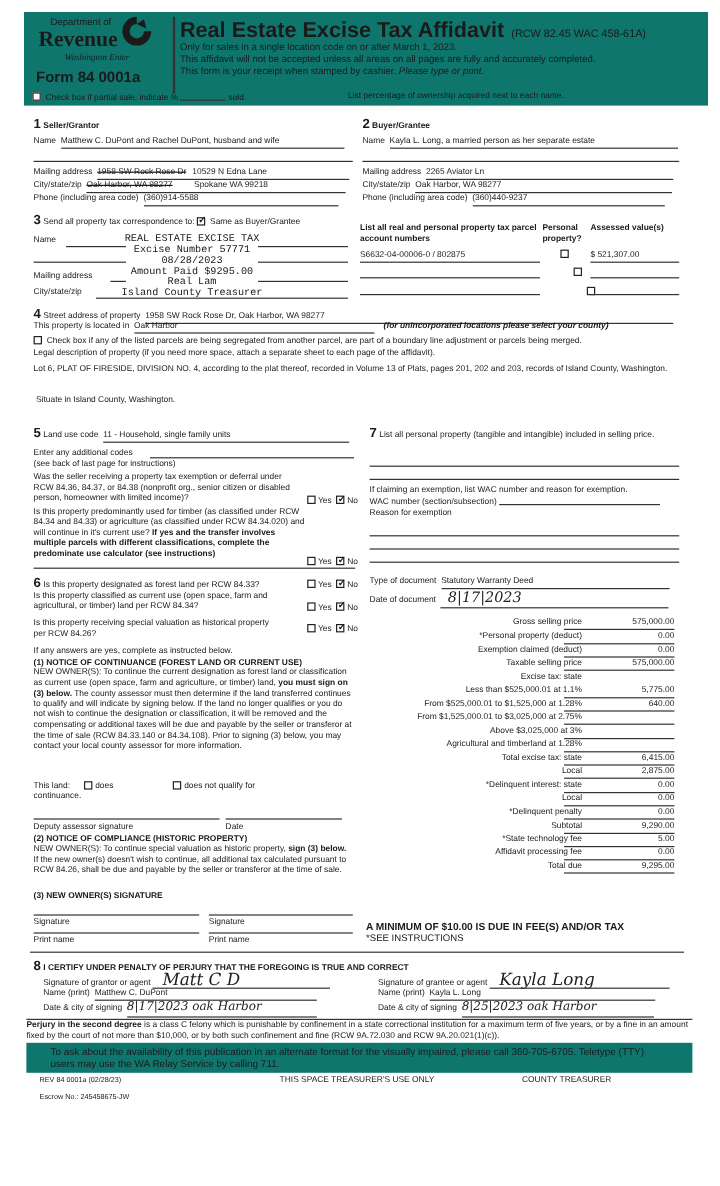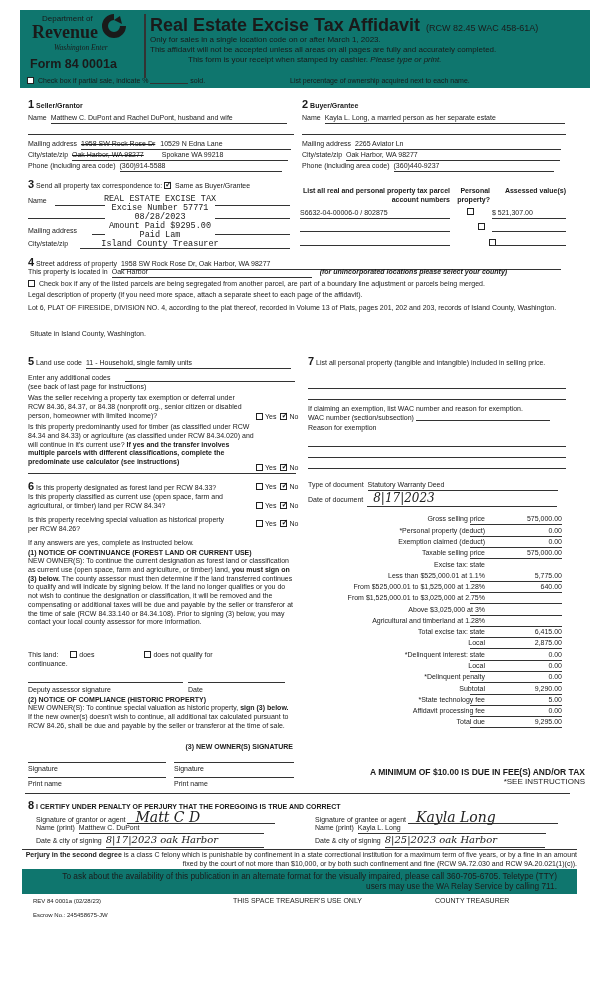--- a/index.html
+++ b/index.html
@@ -7,21 +7,21 @@
     body { font-family: "Liberation Sans", sans-serif; color: #1a1a1a; font-size: 7px; line-height: 1.25; position: relative; }
     .abs { position: absolute; }
     .ul { border-bottom: 0.8px solid #333; }
     .gray { background: #0f766e; }
     .hand { font-family: "DejaVu Serif", serif; font-style: italic; color: #222; }
     .bold { font-weight: bold; }
     .num { font-size: 11px; font-weight: bold; }
     .cb { display: inline-block; width: 7px; height: 7px; border: 0.8px solid #222; vertical-align: -1px; margin-right: 2px; position: relative; background: #fff; }
     .cb.checked::after { content: "✓"; position: absolute; left: 0px; top: -3px; font-size: 8px; font-weight: bold; }
     .strike { text-decoration: line-through; }
-    .center { text-align: right; }
+    .center { text-align: left; }
     .row-line { position: absolute; border-bottom: 0.8px solid #333; }
     .tax-label { position: absolute; text-align: right; width: 180px; left: 305px; }
     .tax-val { position: absolute; left: 470px; width: 92px; text-align: right; border-bottom: 0.8px solid #333; height: 10px; }
     .stamp { font-family: "DejaVu Sans", sans-serif; font-size: 8.5px; text-align: center; line-height: 1.05; }
   </style>
 </head>
 <body>
 
 
 
@@ -37,21 +37,21 @@
   </svg>
 </div>
 <div class="abs" style="left:30px;top:57px;font-size:12.5px;font-weight:bold;">Form 84 0001a</div>
 <div class="abs" style="left:144px;top:14px;width:1.5px;height:64px;background:#333;"></div>
 <div class="abs" style="left:150px;top:14px;white-space:nowrap;">
   <span style="font-size:18px;font-weight:bold;">Real Estate Excise Tax Affidavit</span>
   <span style="font-size:9px;margin-left:4px;">(RCW 82.45 WAC 458-61A)</span>
 </div>
 <div class="abs" style="left:150px;top:35px;font-size:8px;">Only for sales in a single location code on or after March 1, 2023.</div>
 <div class="abs" style="left:150px;top:45px;font-size:8px;">This affidavit will not be accepted unless all areas on all pages are fully and accurately completed.</div>
-<div class="abs" style="left:150px;top:55px;font-size:8px;margin-left:38px;">
+<div class="abs" style="left:150px;top:55px;font-size:8px;">
   <span>This form is your receipt when stamped by cashier. </span><span style="font-style:italic;">Please type or print.</span>
 </div>
 <div class="abs" style="left:27px;top:76px;white-space:nowrap;">
   <span class="cb"></span>
   <span>Check box if partial sale, indicate %</span>
   <span style="display:inline-block;width:38px;border-bottom:0.8px solid #333;height:8px;vertical-align:-1px;"></span>
   <span>sold.</span>
 </div>
 <div class="abs" style="left:290px;top:77px;">List percentage of ownership acquired next to each name.</div>
 
@@ -122,21 +122,21 @@
 <div class="abs" style="left:28px;top:227px;">Mailing address</div>
 <div class="row-line" style="left:92px;top:234px;width:13px;"></div>
 <div class="row-line" style="left:215px;top:234px;width:75px;"></div>
 <div class="abs" style="left:28px;top:240px;">City/state/zip</div>
 <div class="row-line" style="left:80px;top:248px;width:210px;"></div>
 <div class="abs stamp" style="left:100px;top:195px;width:120px;font-family:Liberation Mono, monospace;">
   <div>REAL ESTATE EXCISE TAX</div>
   <div>Excise Number 57771</div>
   <div>08/28/2023</div>
   <div>Amount Paid $9295.00</div>
-  <div>Paid Lam</div>
+  <div>Real Lam</div>
   <div>Island County Treasurer</div>
 </div>
 
 
 <div class="abs center bold" style="left:300px;top:187px;width:150px;">List all real and personal property tax parcel account numbers</div>
 <div class="abs center bold" style="left:452px;top:187px;width:38px;">Personal property?</div>
 <div class="abs center bold" style="left:492px;top:187px;width:74px;">Assessed value(s)</div>
 <div class="abs ul" style="left:300px;top:209px;width:150px;height:10px;">S6632-04-00006-0 / 802875</div>
 <span class="abs cb" style="left:467px;top:208px;"></span>
 <div class="abs ul" style="left:492px;top:209px;width:74px;height:10px;">$ 521,307.00</div>

